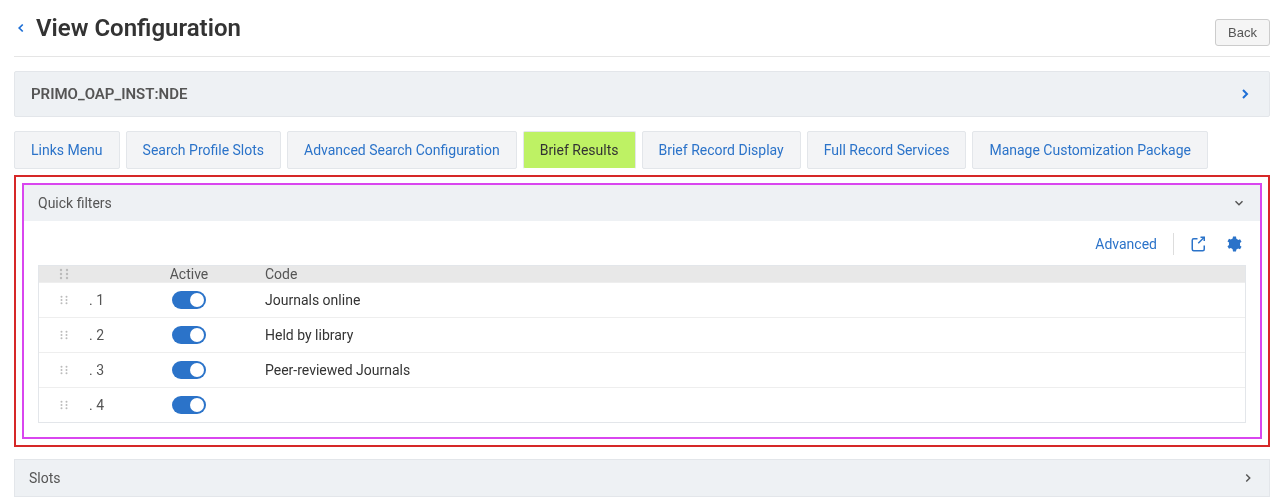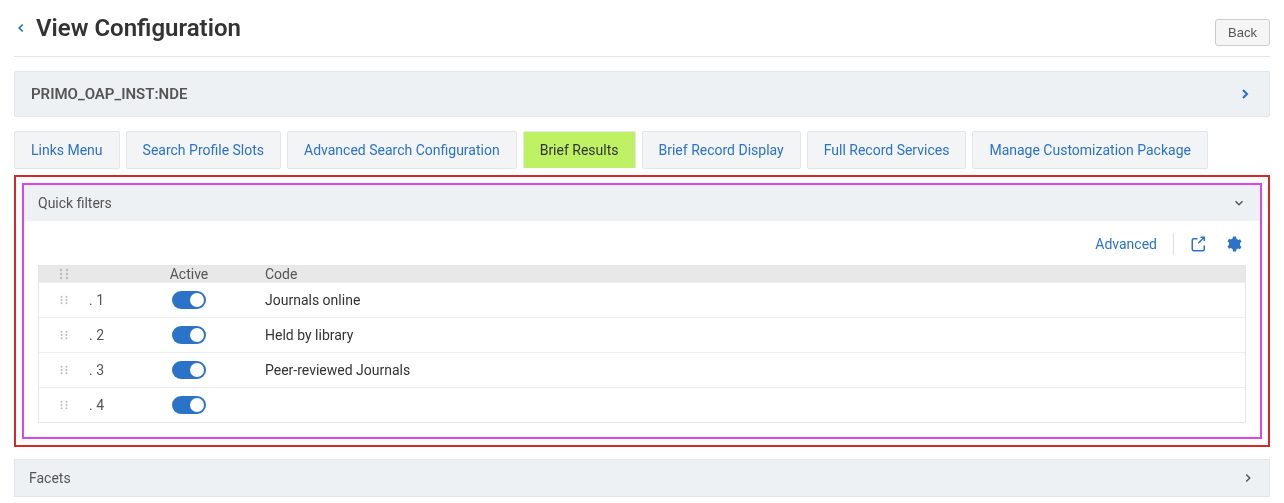--- a/index.html
+++ b/index.html
@@ -337,20 +337,20 @@
             </div>
         </div>
 
       </div>
     </div>
   </div>
 </div>
 
 <div class="facets-panel">
   <div class="panel-header">
-    <span class="panel-title">Facets</span>
+    <span class="panel-title">Slots</span>
     <span class="panel-toggle">
       <svg width="14" height="14" viewBox="0 0 24 24" fill="none" stroke="currentColor" stroke-width="2.5">
           <polyline points="9 18 15 12 9 6"></polyline>
         </svg>
     </span>
   </div>
 </div>
 
 </body></html>

